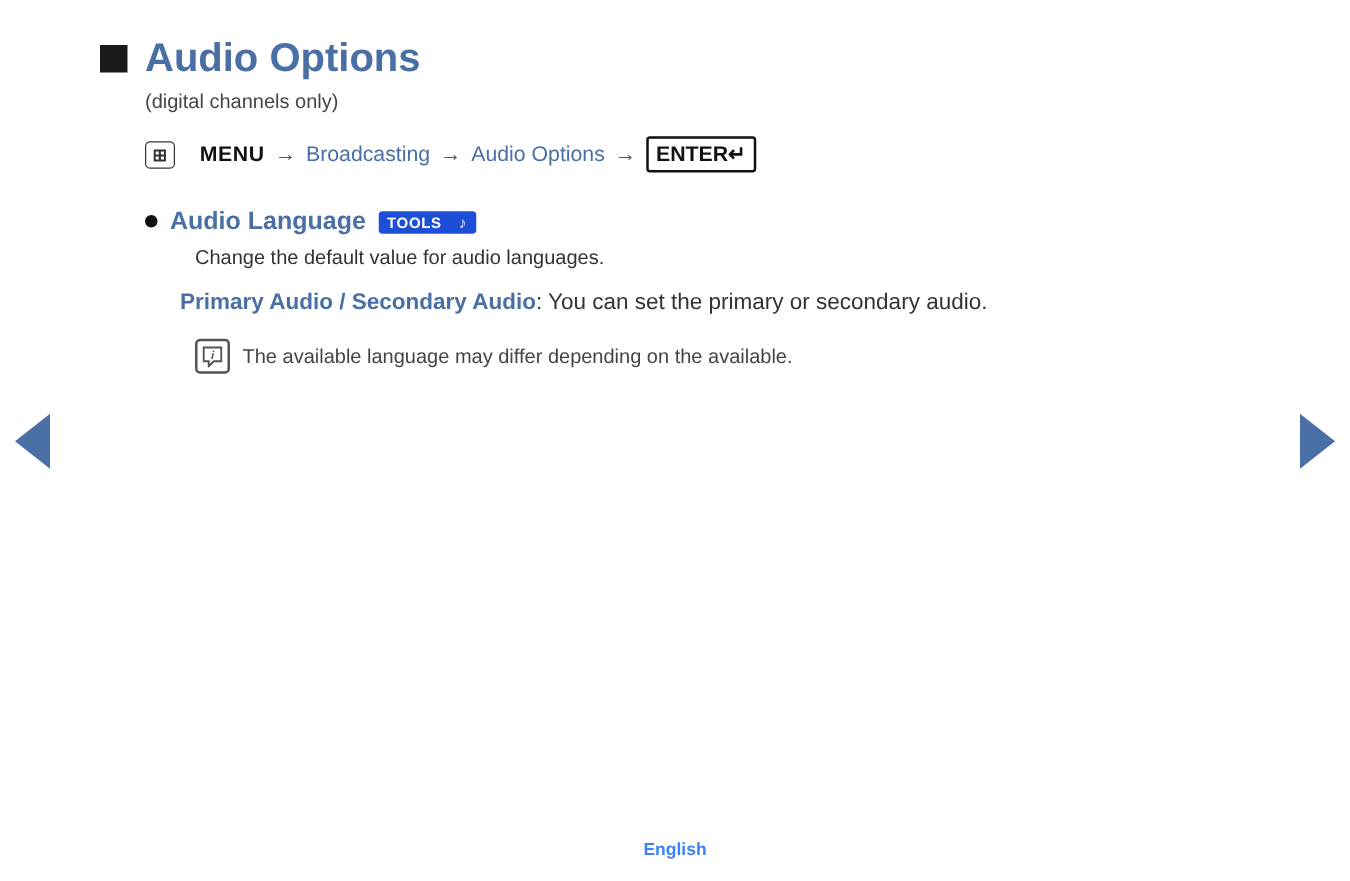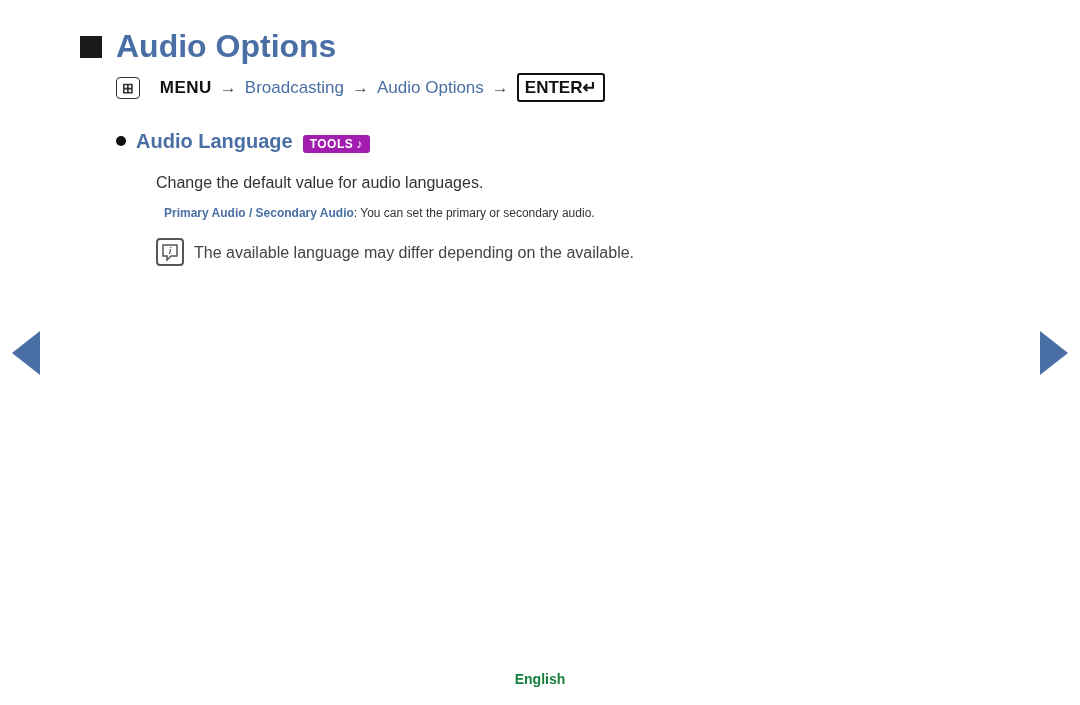--- a/index.html
+++ b/index.html
@@ -116,58 +116,58 @@
       width: 10px;
       height: 10px;
       background: #111;
       border-radius: 50%;
       margin-top: 6px;
       flex-shrink: 0;
     }
 
     .audio-language-row {
       display: flex;
-      align-items: flex-end;
+      align-items: center;
       gap: 10px;
     }
 
     .audio-language-label {
       font-size: 20px;
       font-weight: 600;
       color: #4a6fa5;
     }
 
     .tools-badge {
-      background: #a21caf;
+      background: #1d4ed8;
       color: #fff;
       font-size: 12px;
       font-weight: 700;
       padding: 2px 7px;
       border-radius: 3px;
       letter-spacing: 0.5px;
       display: inline-flex;
       align-items: center;
-      gap: 3px;
+      gap: 14px;
     }
 
     .tools-badge-icon {
       font-size: 12px;
     }
 
     .change-default-text {
       font-size: 16px;
       color: #333;
-      margin-top: 21px;
+      margin-top: 9px;
       margin-left: 20px;
     }
 
     .primary-secondary-row {
       margin-top: 12px;
-      margin-left: 28px;
-      font-size: 12px;
+      margin-left: 8px;
+      font-size: 18px;
       color: #333;
       line-height: 1.5;
     }
 
     .primary-secondary-label {
       color: #4a6fa5;
       font-weight: 600;
     }
 
     .note-row {
@@ -226,34 +226,35 @@
       cursor: pointer;
     }
 
     .footer {
       position: absolute;
       bottom: 18px;
       left: 50%;
       transform: translateX(-50%);
       font-size: 14px;
       font-weight: 700;
-      color: #15803d;
+      color: #3b82f6;
       margin-top: 15px;
     }
   </style>
 </head>
 <body>
 
 <div class="main-content">
 
   <div class="page-title-row">
     <span class="title-icon"></span>
     <h1 class="page-title">Audio Options</h1>
   </div>
 
+  <p class="subtitle">(digital channels only)</p>
 
   <div class="breadcrumb-row">
     <span class="menu-icon-box">
       <span>⊞</span>
     </span>
     <span class="breadcrumb-menu">MENU</span>
     <span class="breadcrumb-arrow">→</span>
     <span class="breadcrumb-link">Broadcasting</span>
     <span class="breadcrumb-arrow">→</span>
     <span class="breadcrumb-link">Audio Options</span>

